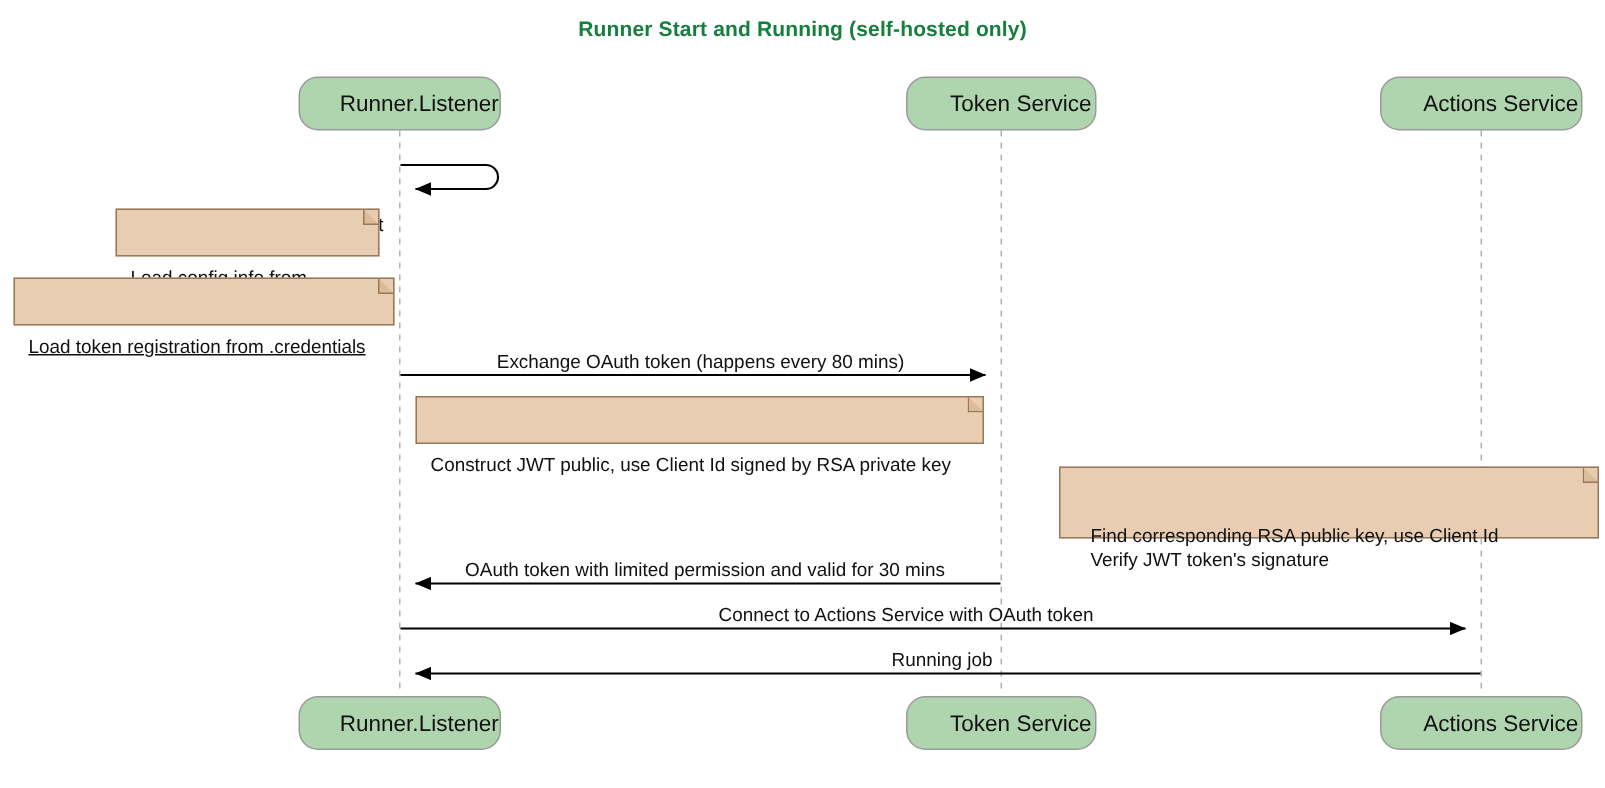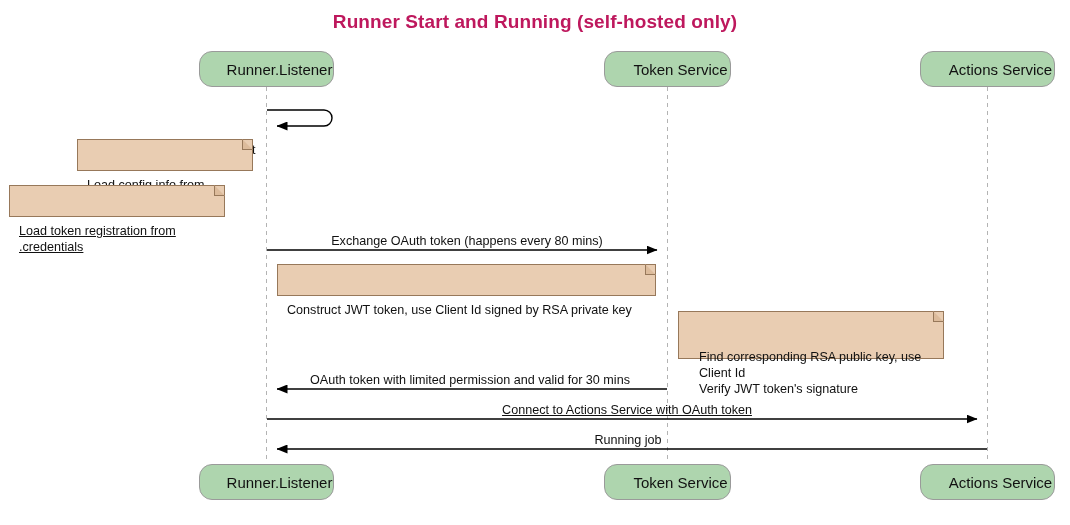--- a/index.html
+++ b/index.html
@@ -25,23 +25,23 @@
     top: 0;
     width: 1070px;
     height: 525px;
   }
   .title-text {
     position: absolute;
     left: 0;
     top: 11px;
     width: 1070px;
     text-align: center;
-    font-size: 19px;
+    font-size: 14px;
     font-weight: bold;
-    color: #be185d;
+    color: #15803d;
     letter-spacing: 0.1px;
   }
   .participant {
     position: absolute;
     background: #aed5ae;
     border: 1px solid #9a9a9a;
     border-radius: 13px;
     box-sizing: border-box;
     display: flex;
     align-items: center;
@@ -142,38 +142,38 @@
   <div class="participant" style="left:920px; top:464px; width:135px; height:36px;">
     <span>Actions Service</span>
   </div>
 
   <div class="msg-label left-anchor" style="left:229px; top:103px;">Start</div>
 
   <div class="msg-label" style="left:467px; top:234px;">Exchange OAuth token (happens every 80 mins)</div>
 
   <div class="msg-label" style="left:470px; top:373px;">OAuth token with limited permission and valid for 30 mins</div>
 
-  <div class="msg-label" style="left:627px; top:403px;text-decoration:underline;">Connect to Actions Service with OAuth token</div>
+  <div class="msg-label" style="left:604px; top:403px;">Connect to Actions Service with OAuth token</div>
 
   <div class="msg-label" style="left:628px; top:433px;">Running job</div>
 
   <div class="note" style="left:77px; top:139px; width:176px; height:32px;">
     <span class="fold"></span>
     <span>Load config info from .runner</span>
   </div>
 
-  <div class="note" style="left:9px; top:185px; width:216px; height:32px;text-decoration:underline;">
+  <div class="note" style="left:9px; top:185px; width:254px; height:32px;text-decoration:underline;">
     <span class="fold"></span>
     <span>Load token registration from .credentials</span>
   </div>
 
   <div class="note" style="left:277px; top:264px; width:379px; height:32px;">
     <span class="fold"></span>
-    <span>Construct JWT token, use Client Id signed by RSA private key</span>
+    <span>Construct JWT public, use Client Id signed by RSA private key</span>
   </div>
 
-  <div class="note" style="left:678px; top:311px; width:266px; height:48px;padding-left:20px;">
+  <div class="note" style="left:706px; top:311px; width:360px; height:48px;padding-left:20px;">
     <span class="fold"></span>
     <span>Find corresponding RSA public key, use Client Id
 Verify JWT token's signature</span>
   </div>
 
 </div>
 
 </body></html>

